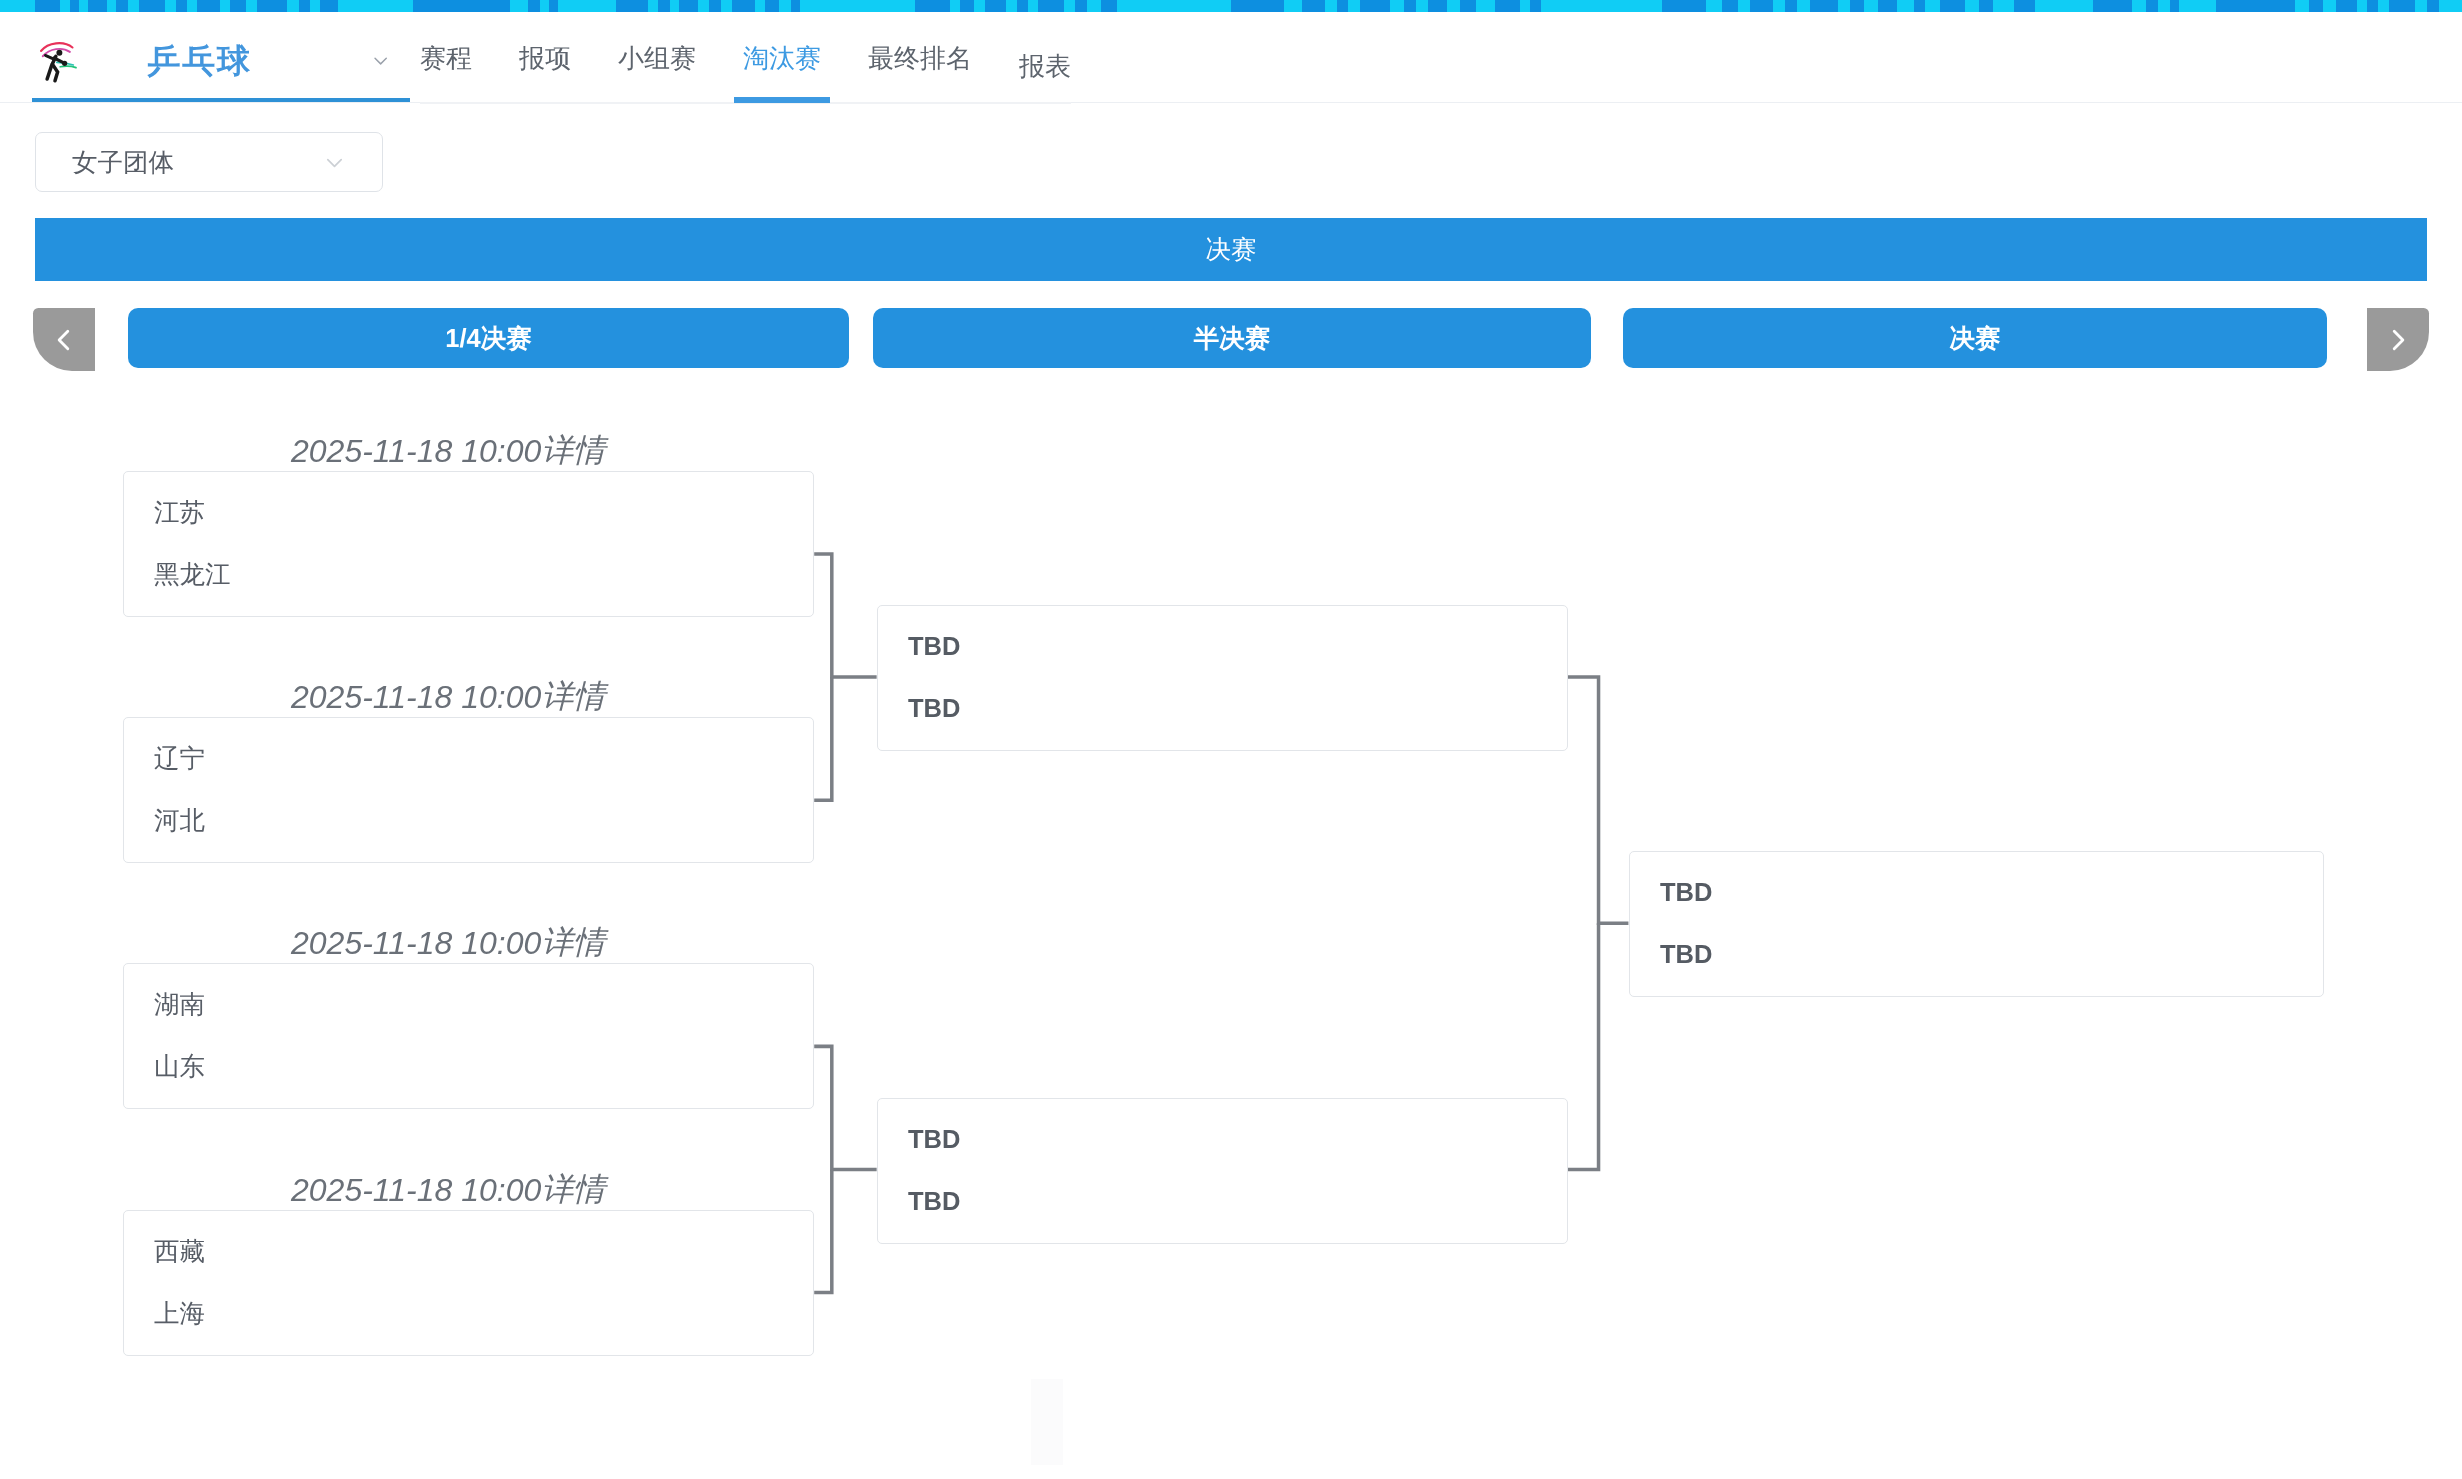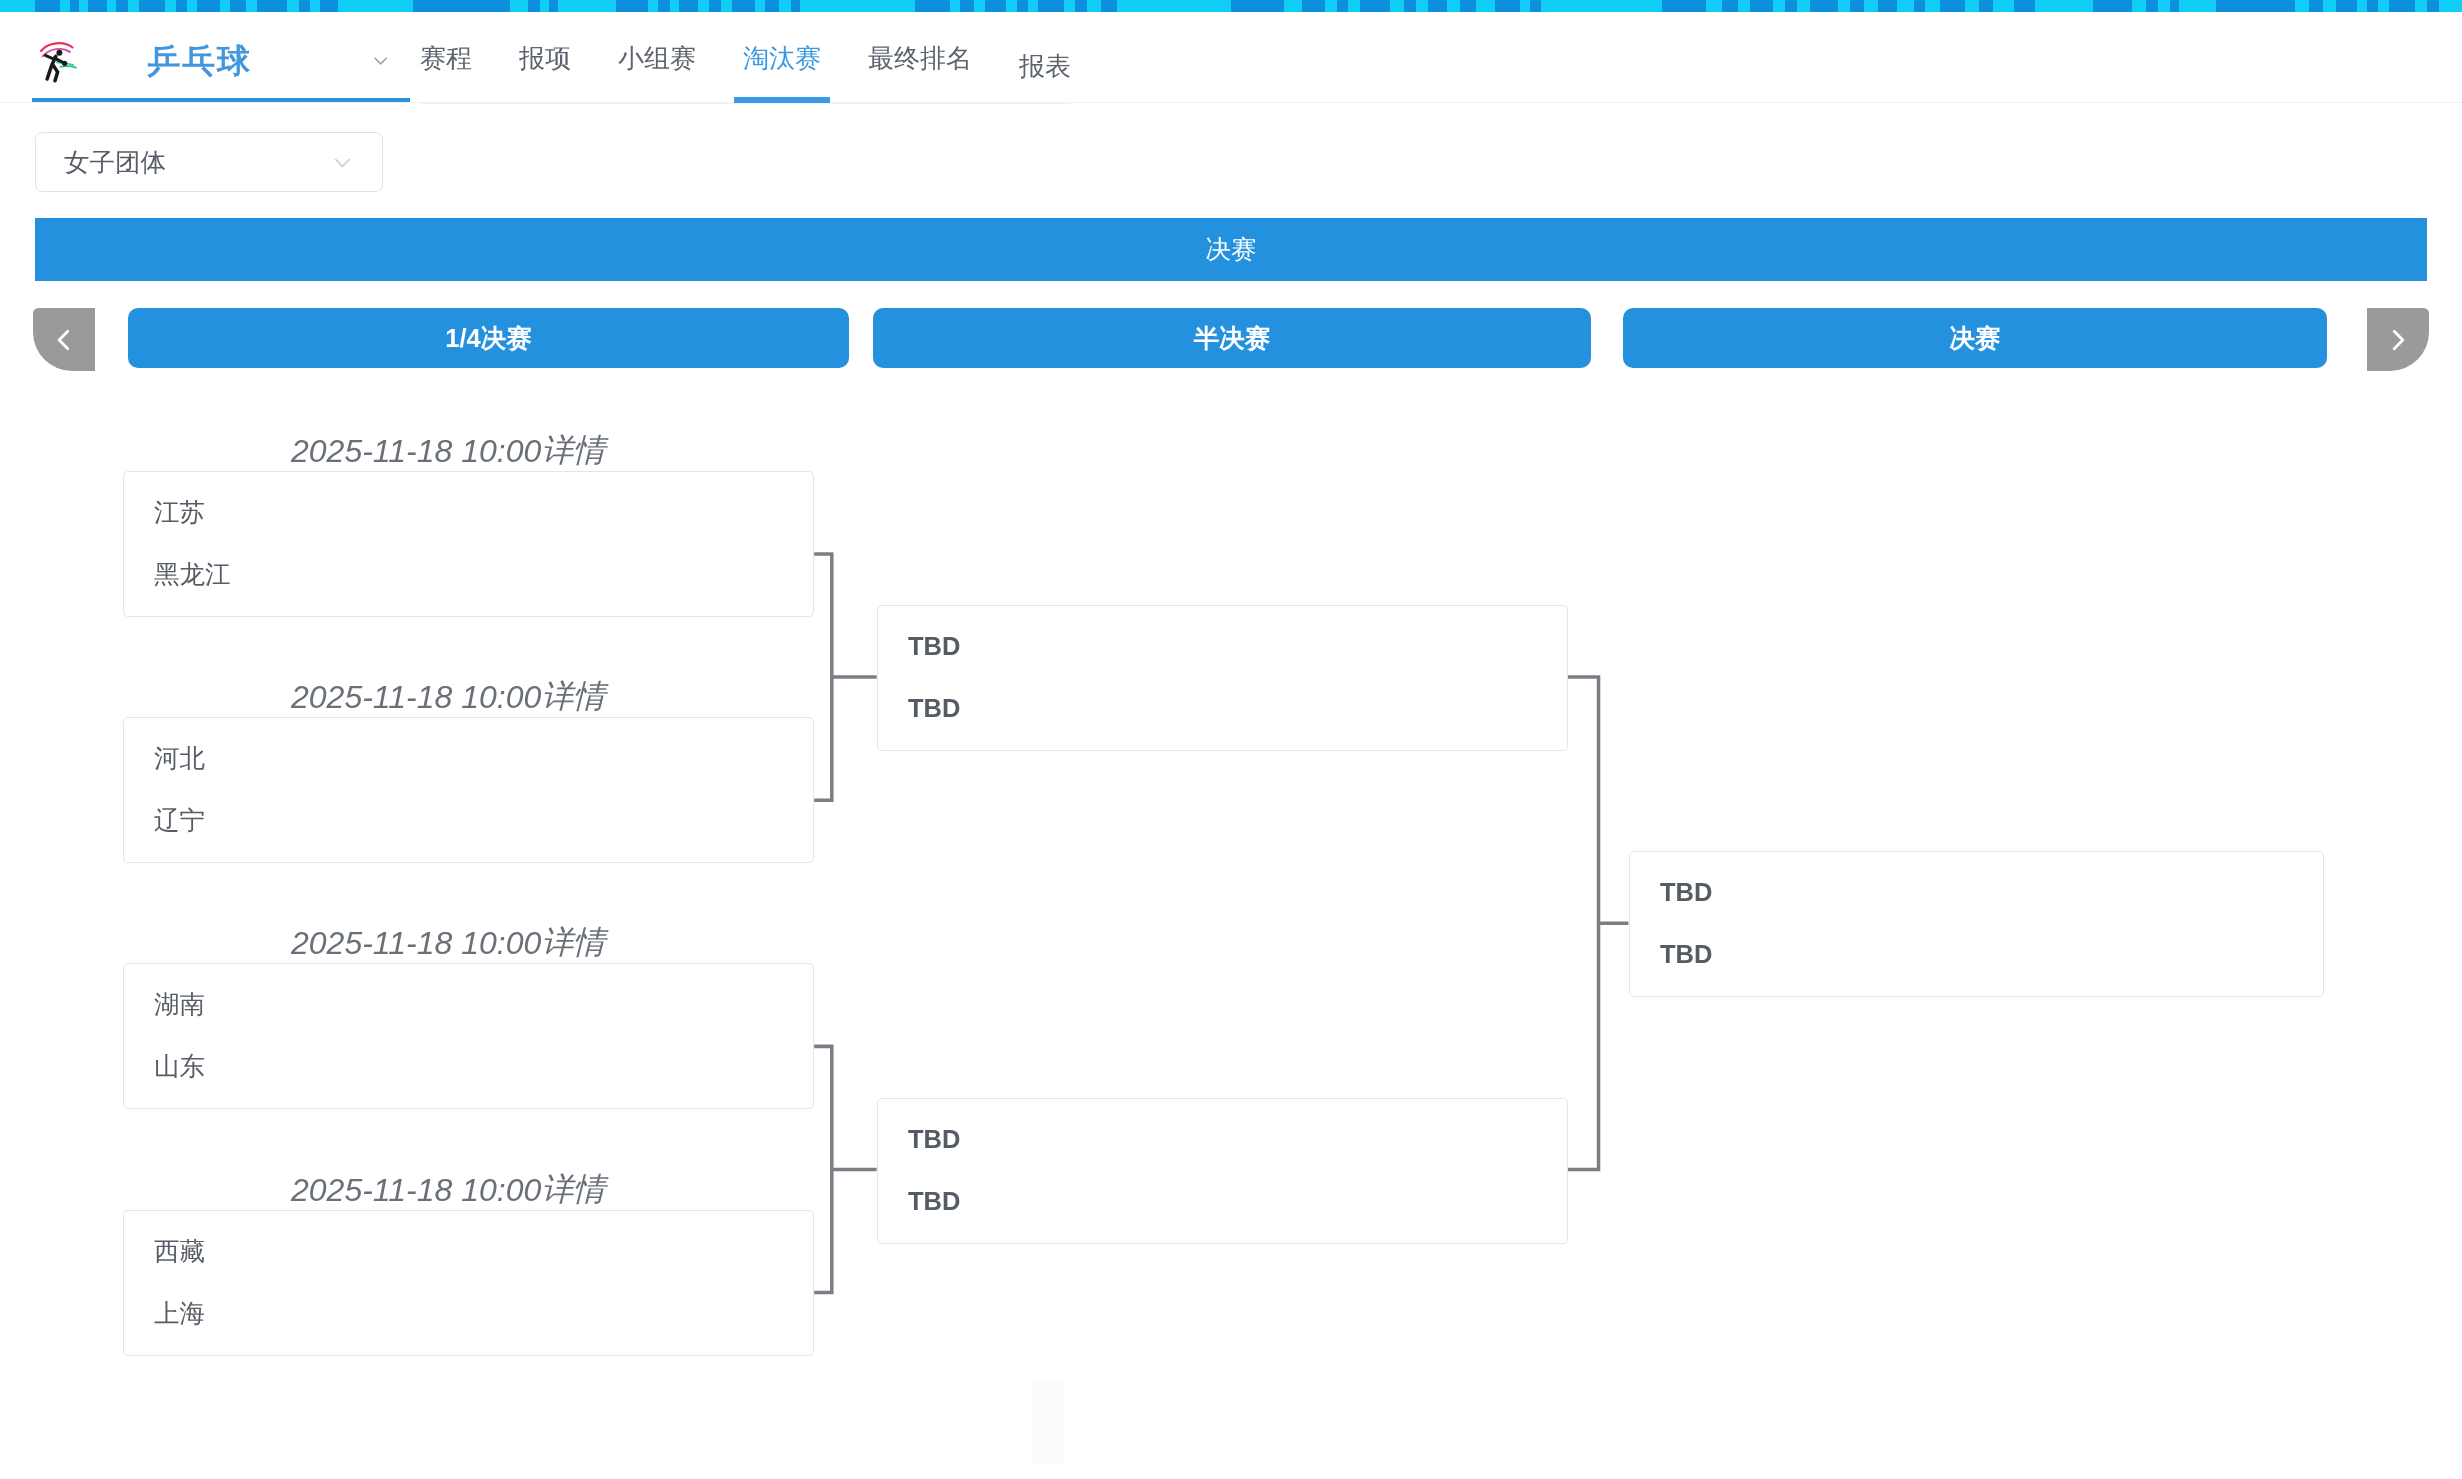--- a/index.html
+++ b/index.html
@@ -74,21 +74,21 @@
     height: 5.3px; background: #3d9ae2;
   }
 
   
   .cat-select {
     position: absolute; left: 35px; top: 132px;
     width: 348px; height: 60px;
     border: 0.9px solid #dfe3e8; border-radius: 7px;
     background: #fff;
     display: flex; align-items: center;
-    padding: 0 28px;
+    padding: 0 36px;
     cursor: pointer;
   }
   .cat-select .val { font-size: 25.5px; color: #575d66; flex: 1; }
   .cat-select .chev { width: 23px; height: 23px; opacity: .55; }
 
   
   .stage-bar {
     position: absolute; left: 35px; top: 218px;
     width: 2392px; height: 63px;
     background: #2491de;
@@ -325,22 +325,22 @@
       <div class="team">黑龙江</div>
     </div>
   </div>
 
   <div class="match qf2">
     <div class="match-meta">
       <span>2025-11-18  10:00</span>
       <span class="detail">详情</span>
     </div>
     <div class="match-card">
+      <div class="team">辽宁</div>
       <div class="team">河北</div>
-      <div class="team">辽宁</div>
     </div>
   </div>
 
   <div class="match qf3">
     <div class="match-meta">
       <span>2025-11-18  10:00</span>
       <span class="detail">详情</span>
     </div>
     <div class="match-card">
       <div class="team">湖南</div>

